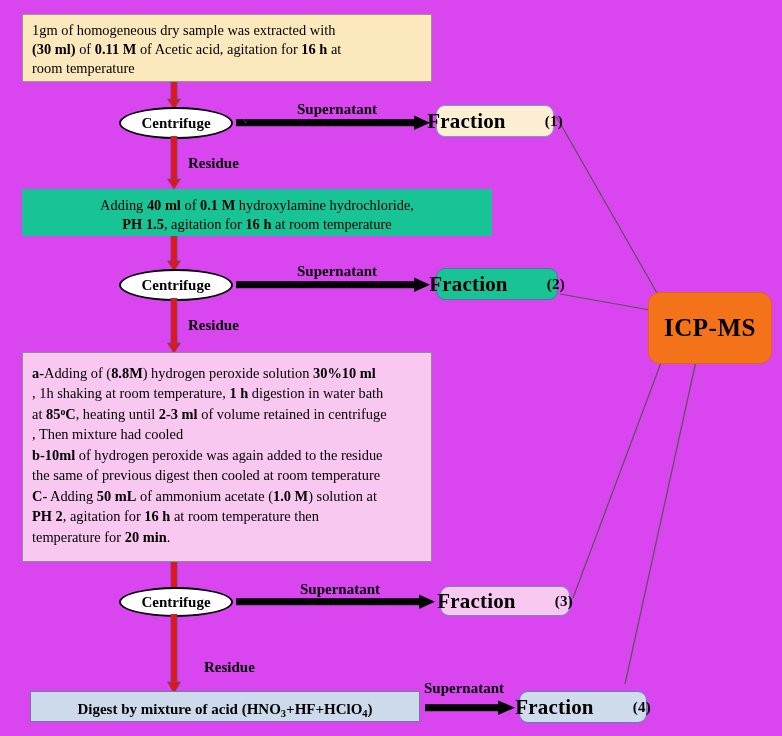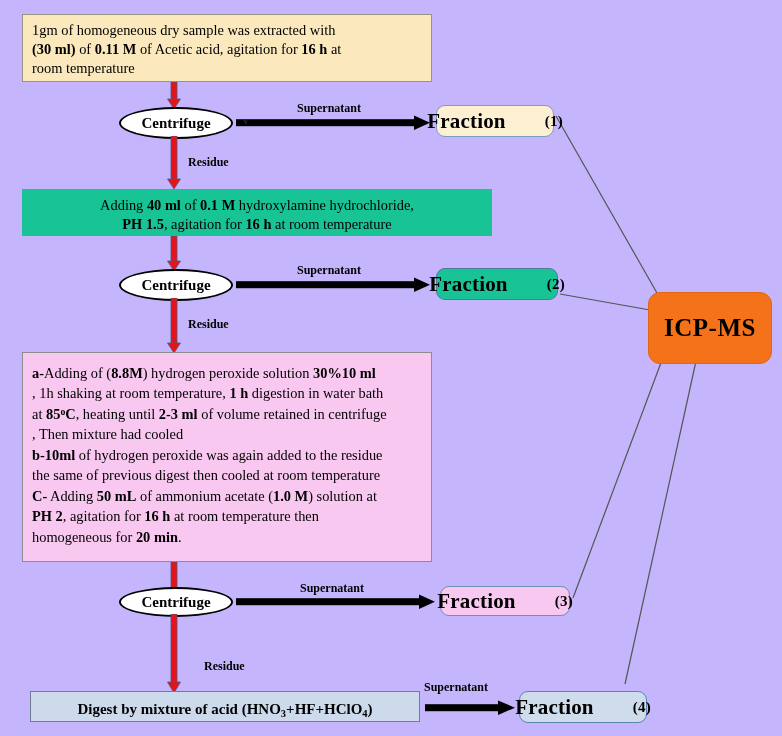--- a/index.html
+++ b/index.html
@@ -9,21 +9,21 @@
   }
   body {
     font-family: "Liberation Serif", "DejaVu Serif", serif;
     -webkit-font-smoothing: antialiased;
   }
   #stage {
     position: relative;
     width: 782px;
     height: 736px;
     overflow: hidden;
-    background: #c4b5fd;
+    background: #d946ef;
   }
   #wires {
     position: absolute;
     left: 0; top: 0;
     width: 782px;
     height: 736px;
     pointer-events: none;
   }
   .node {
     position: absolute;
@@ -92,21 +92,21 @@
     justify-content: center;
     font-weight: bold;
     font-size: 15px;
     color: #000;
   }
 
   
   .edge-label {
     position: absolute;
     font-weight: bold;
-    font-size: 12px;
+    font-size: 15px;
     color: #000;
     white-space: nowrap;
   }
 
   
   .arrow-v {           
     position: absolute;
   }
   .arrow-h {           
     position: absolute;
@@ -215,21 +215,21 @@
       <b>b-10ml</b><span> of hydrogen peroxide was again added to the residue</span>
     </div>
     <div>the same of previous digest then cooled at room temperature</div>
     <div>
       <b>C-</b><span> Adding  </span><b>50 mL</b><span> of ammonium acetate (</span><b>1.0 M</b><span>) solution at</span>
     </div>
     <div>
       <b>PH 2</b><span>, agitation for </span><b>16 h</b><span>  at room temperature then</span>
     </div>
     <div>
-      <span>homogeneous for </span><b>20 min</b><span>.</span>
+      <span>temperature for </span><b>20 min</b><span>.</span>
     </div>
   </div>
 
   <svg class="arrow-v" style="left:164px; top:562px;" width="20" height="38" viewBox="0 0 20 38">
     <rect x="7" y="0" width="6" height="29" fill="#e8131a" stroke="#4a5a7a" stroke-width="0.8"></rect>
     <polygon points="3.5,27 16.5,27 10,37" fill="#e8131a" stroke="#4a5a7a" stroke-width="0.8"></polygon>
   </svg>
 
   <div class="node centrifuge" style="left:119px; top:587px; width:114px; height:30px;">
     <span>Centrifuge</span>

